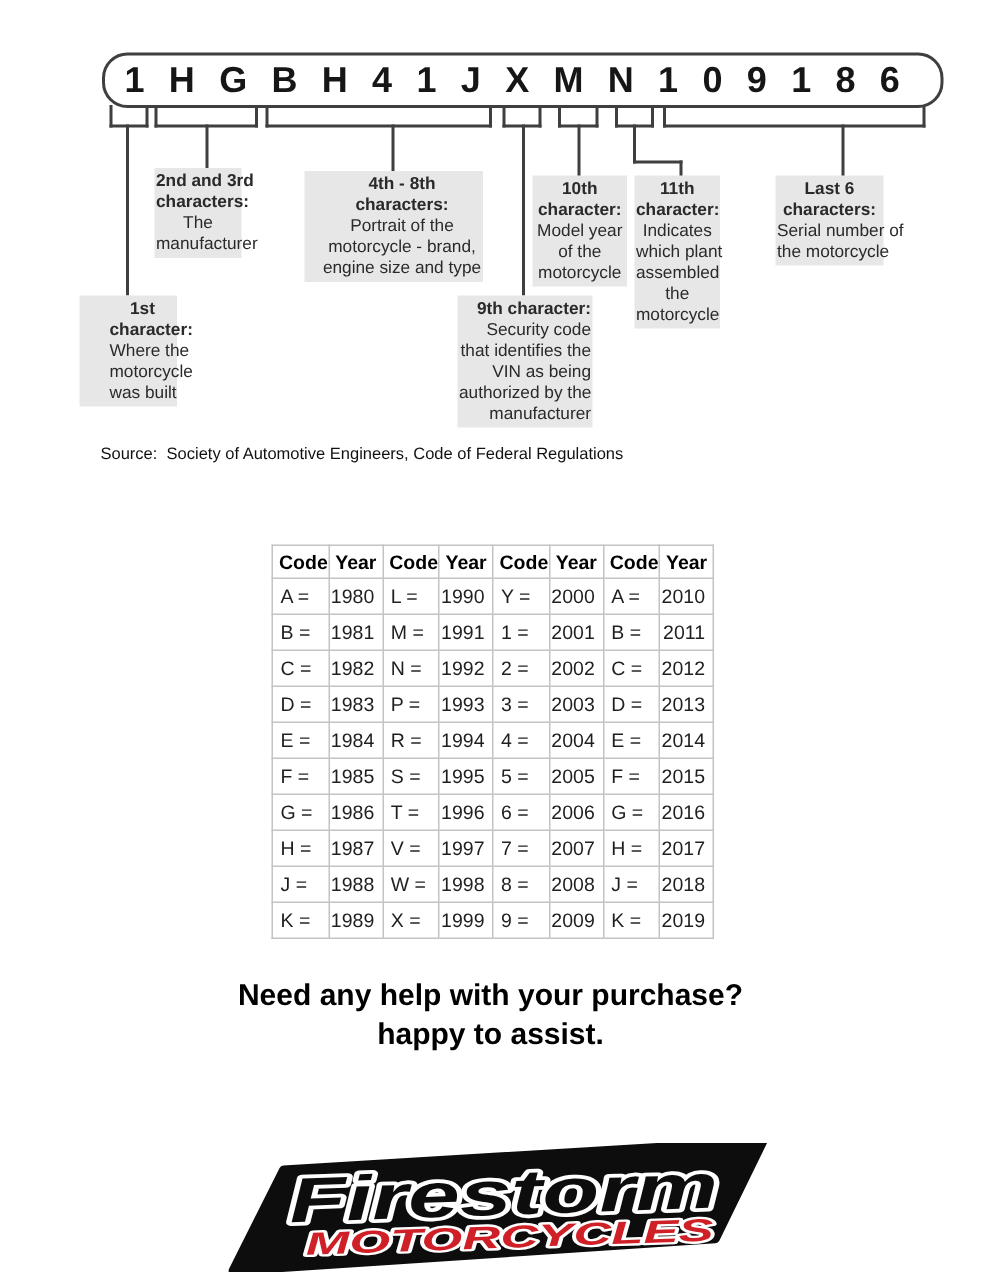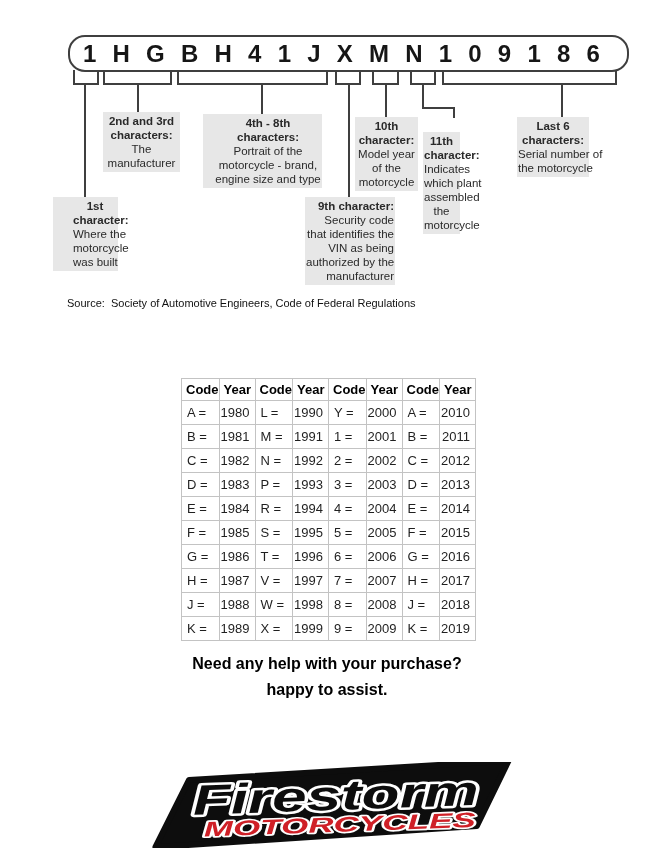--- a/index.html
+++ b/index.html
@@ -38,34 +38,34 @@
 
   .source {
     position:absolute; left:67px; top:297px;
     font-size:11px; color:#111; white-space:pre-wrap;
   }
 
   
   table.year-table {
     position:absolute; left:181px; top:363px;
     border-collapse:collapse; table-layout:fixed;
-    font-size:13px; color:#1f1f1f;margin-top:15px;
+    font-size:13px; color:#1f1f1f;
   }
   table.year-table th, table.year-table td {
     border:1px solid #c3c3c3; height:24px; width:36px; overflow:hidden;
   }
   table.year-table th {
     font-weight:bold; text-align:left; padding-left:4px; height:22px; color:#000;
   }
   td.code { text-align:left; padding-left:5px; }
   td.year { text-align:right; padding-right:5px; }
 
   .help-text {
     position:absolute; left:0; top:651px; width:654px;
-    text-align:center; font-weight:bold; font-size:16px; line-height:26px; color:#000;
+    text-align:center; font-weight:bold; font-size:20px; line-height:26px; color:#000;
   }
 
   .logo-wrap { position:absolute; left:146px; top:762px; width:370px; height:86px; }
 </style>
 </head>
 <body>
 
 <div class="page">
 
   <div class="vin-box">
@@ -106,21 +106,21 @@
   <div class="stem" style="left:453px;top:107px;height:11px;"></div>
   <div class="stem" style="left:561px;top:83px;height:35px;"></div>
 
   <div class="label-box" style="left:53px;top:197px;width:65px;padding-left:20px;">
       <div class="b">1st</div>
       <div class="b">character:</div>
       <div>Where the</div>
       <div>motorcycle</div>
       <div>was built</div>
     </div>
-  <div class="label-box" style="left:103px;top:112px;width:77px;">
+  <div class="label-box" style="left:103px;top:112px;width:58px;">
       <div class="b">2nd and 3rd</div>
       <div class="b">characters:</div>
       <div>The</div>
       <div>manufacturer</div>
     </div>
   <div class="label-box" style="left:203px;top:114px;width:119px;padding-left:12px;">
       <div class="b">4th - 8th</div>
       <div class="b">characters:</div>
       <div>Portrait of the</div>
       <div>motorcycle - brand,</div>
@@ -134,21 +134,21 @@
       <div>authorized by the</div>
       <div>manufacturer</div>
     </div>
   <div class="label-box" style="left:355px;top:117px;width:63px;">
       <div class="b">10th</div>
       <div class="b">character:</div>
       <div>Model year</div>
       <div>of the</div>
       <div>motorcycle</div>
     </div>
-  <div class="label-box" style="left:423px;top:117px;width:37px;margin-top:15px;">
+  <div class="label-box" style="left:423px;top:117px;width:57px;">
       <div class="b">11th</div>
       <div class="b">character:</div>
       <div>Indicates</div>
       <div>which plant</div>
       <div>assembled</div>
       <div>the</div>
       <div>motorcycle</div>
     </div>
   <div class="label-box" style="left:517px;top:117px;width:72px;">
       <div class="b">Last 6</div>

